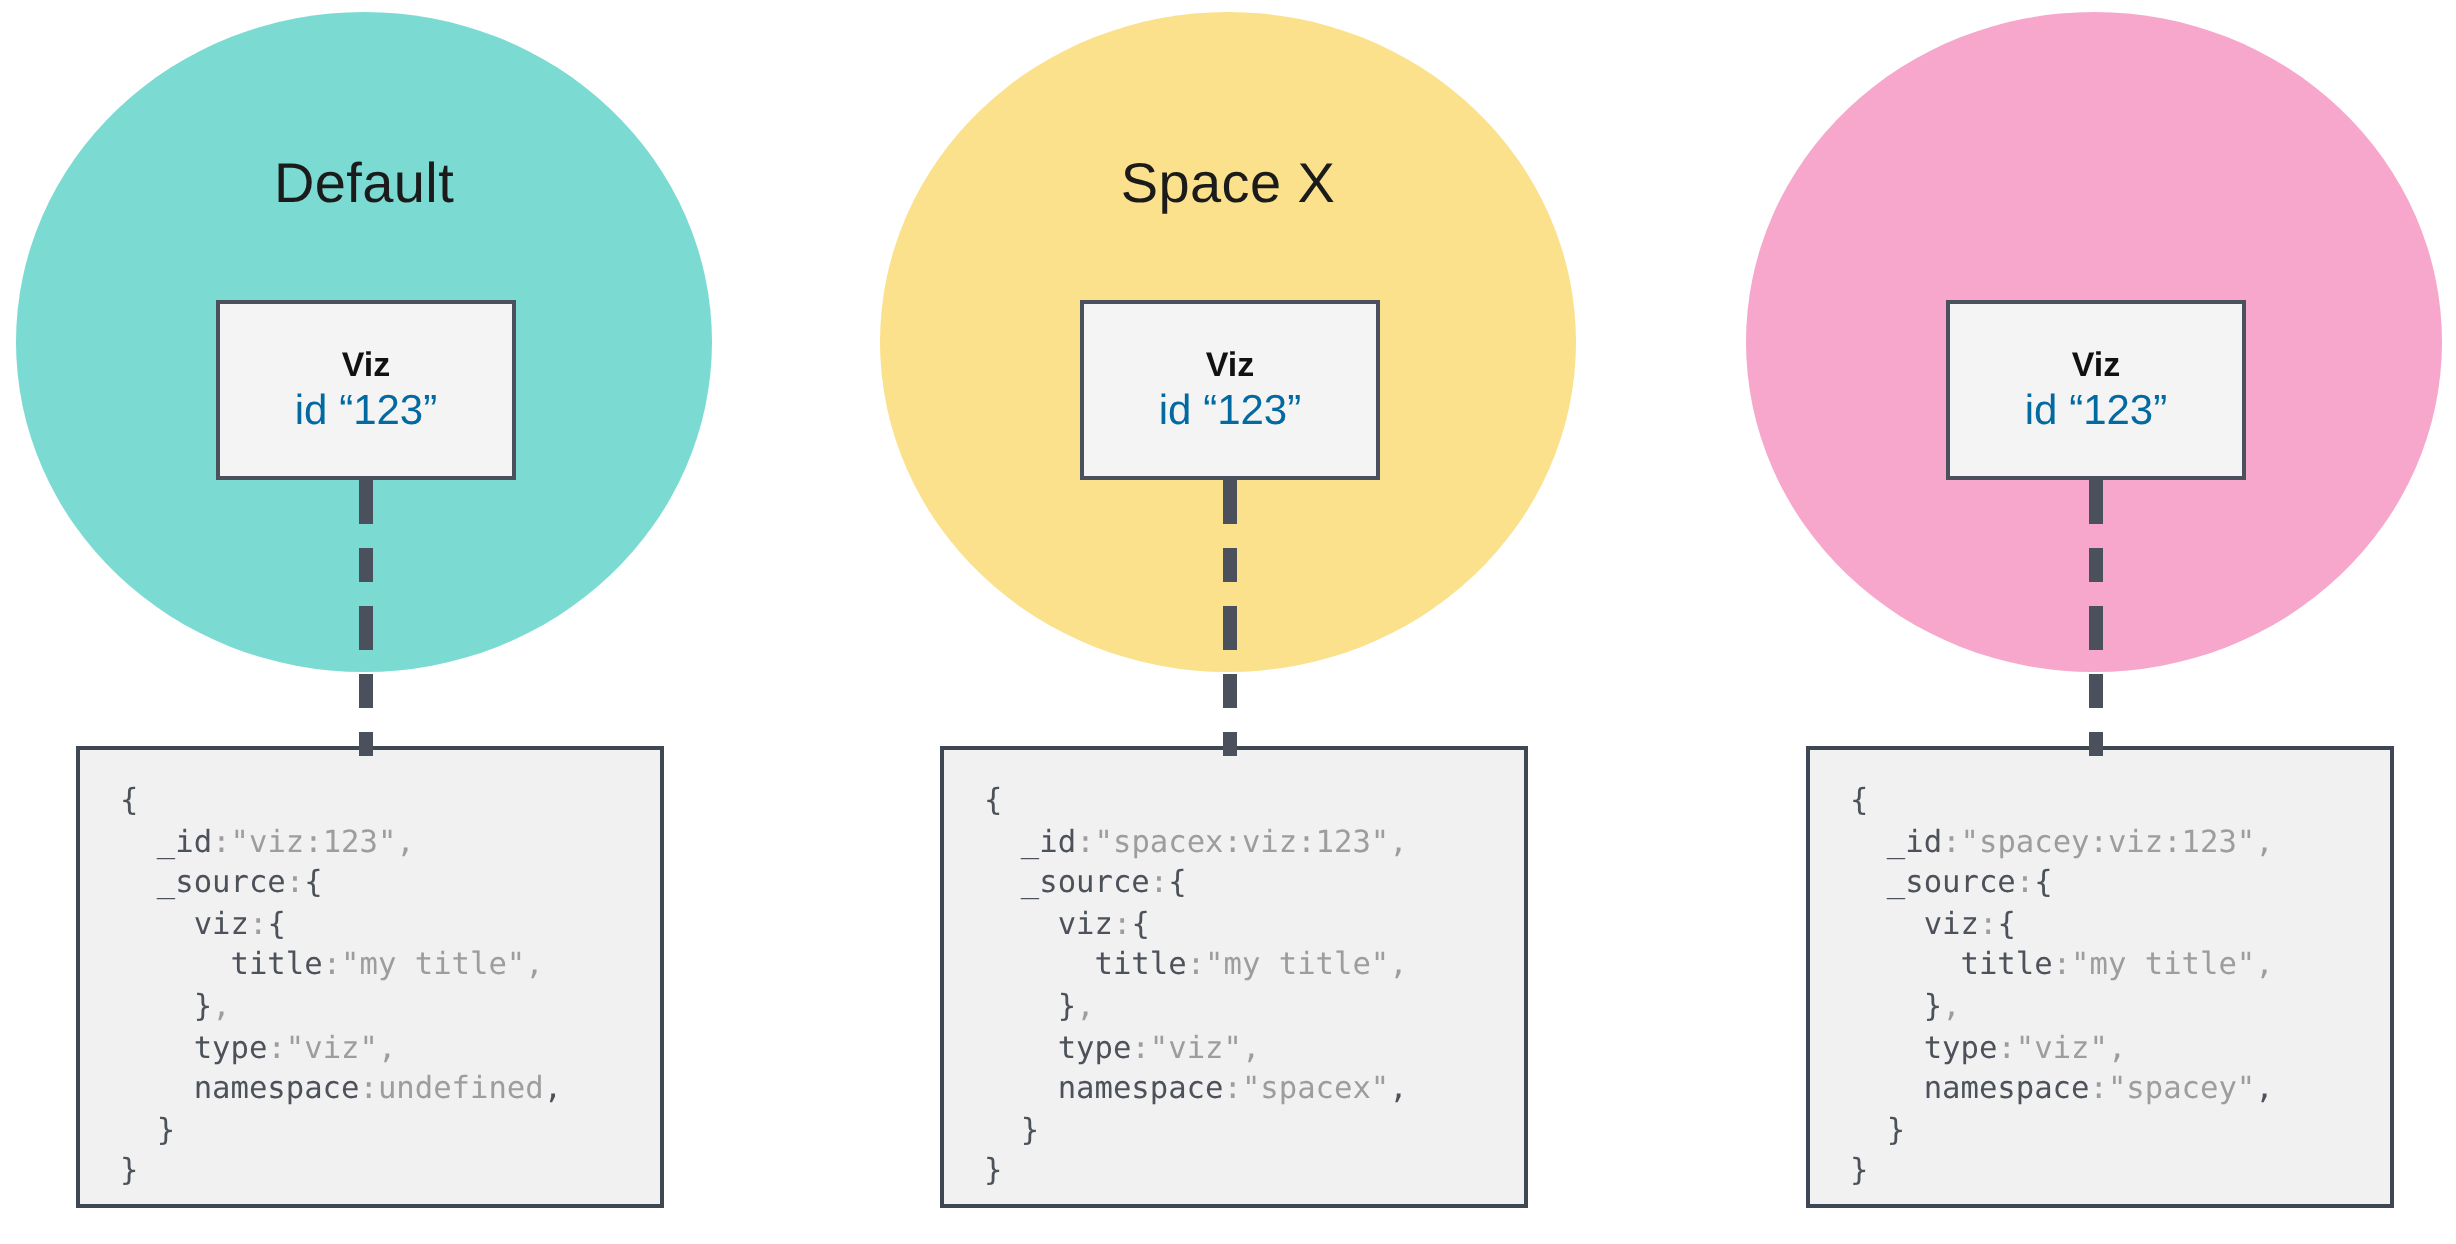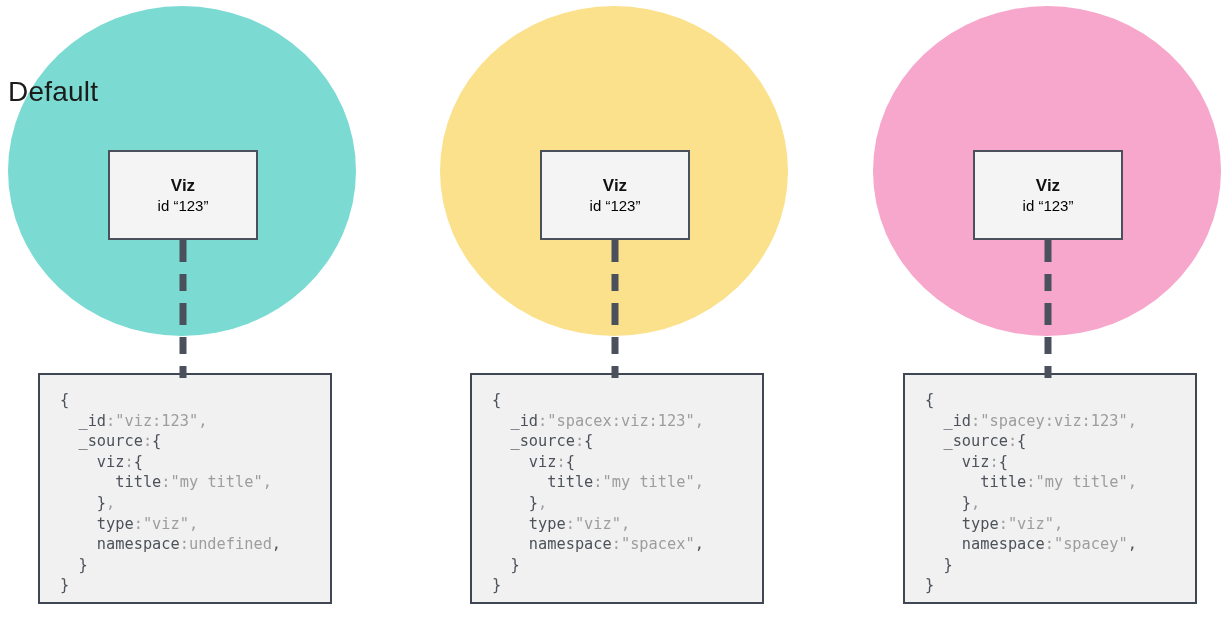--- a/index.html
+++ b/index.html
@@ -15,34 +15,34 @@
   .panel:nth-of-type(2) { left: 432px; }
   .panel:nth-of-type(3) { left: 865px; }
 
   .circle {
     position: absolute; left: 8px; top: 6px;
     width: 348px; height: 330px;
     border-radius: 50%;
   }
   .circle-title {
     position: absolute; left: 8px; top: 76px; width: 348px;
-    text-align: left;
+    text-align: center;
     font-size: 28px; color: #1b1b1b; letter-spacing: 0.2px;
   }
   .viz-card {
     position: absolute; left: 108px; top: 150px;
     width: 150px; height: 90px; box-sizing: border-box;
     background: #f4f4f4;
     border: 2px solid #4a515d;
     display: flex; flex-direction: column;
     align-items: center; justify-content: center;
     gap: 1px;
   }
   .viz-title { font-size: 17px; font-weight: bold; color: #111; }
-  .viz-id    { font-size: 15px; color: #000000; }
+  .viz-id    { font-size: 21px; color: #0369a1; }
 
   .connector { position: absolute; left: 179px; top: 240px; z-index: 3; }
   .connector line { stroke: #4a515d; stroke-width: 7; stroke-dasharray: 22 12 17 12; }
 
   .code-box {
     position: absolute; left: 38px; top: 373px;
     width: 294px; height: 231px; box-sizing: border-box;
     background: #f1f1f1;
     border: 2px solid #3f4654;
     padding: 15px 10px 0 20px;
@@ -66,20 +66,21 @@
     <div class="viz-id">id “123”</div>
   </div>
   <svg class="connector" width="8" height="138" viewBox="0 0 8 138">
       <line x1="4" y1="0" x2="4" y2="138"></line>
     </svg>
   <div class="code-box"><div class="code-line"><span class="seg-d">{</span></div><div class="code-line"><span class="seg-d">  </span><span class="seg-d">_id</span><span class="seg-l">:</span><span class="seg-l">"viz:123"</span><span class="seg-l">,</span></div><div class="code-line"><span class="seg-d">  </span><span class="seg-d">_source</span><span class="seg-l">:</span><span class="seg-d">{</span></div><div class="code-line"><span class="seg-d">    </span><span class="seg-d">viz</span><span class="seg-l">:</span><span class="seg-d">{</span></div><div class="code-line"><span class="seg-d">      </span><span class="seg-d">title</span><span class="seg-l">:</span><span class="seg-l">"my title"</span><span class="seg-l">,</span></div><div class="code-line"><span class="seg-d">    </span><span class="seg-d">}</span><span class="seg-l">,</span></div><div class="code-line"><span class="seg-d">    </span><span class="seg-d">type</span><span class="seg-l">:</span><span class="seg-l">"viz"</span><span class="seg-l">,</span></div><div class="code-line"><span class="seg-d">    </span><span class="seg-d">namespace</span><span class="seg-l">:</span><span class="seg-l">undefined</span><span class="seg-d">,</span></div><div class="code-line"><span class="seg-d">  </span><span class="seg-d">}</span></div><div class="code-line"><span class="seg-d">}</span></div></div>
 </section>
 
 <section class="panel">
   <div class="circle" style="background: rgb(251, 225, 140);"></div>
+  <div class="circle-title">Space X</div>
   <div class="viz-card">
     <div class="viz-title">Viz</div>
     <div class="viz-id">id “123”</div>
   </div>
   <svg class="connector" width="8" height="138" viewBox="0 0 8 138">
       <line x1="4" y1="0" x2="4" y2="138"></line>
     </svg>
   <div class="code-box"><div class="code-line"><span class="seg-d">{</span></div><div class="code-line"><span class="seg-d">  </span><span class="seg-d">_id</span><span class="seg-l">:</span><span class="seg-l">"spacex:viz:123"</span><span class="seg-l">,</span></div><div class="code-line"><span class="seg-d">  </span><span class="seg-d">_source</span><span class="seg-l">:</span><span class="seg-d">{</span></div><div class="code-line"><span class="seg-d">    </span><span class="seg-d">viz</span><span class="seg-l">:</span><span class="seg-d">{</span></div><div class="code-line"><span class="seg-d">      </span><span class="seg-d">title</span><span class="seg-l">:</span><span class="seg-l">"my title"</span><span class="seg-l">,</span></div><div class="code-line"><span class="seg-d">    </span><span class="seg-d">}</span><span class="seg-l">,</span></div><div class="code-line"><span class="seg-d">    </span><span class="seg-d">type</span><span class="seg-l">:</span><span class="seg-l">"viz"</span><span class="seg-l">,</span></div><div class="code-line"><span class="seg-d">    </span><span class="seg-d">namespace</span><span class="seg-l">:</span><span class="seg-l">"spacex"</span><span class="seg-d">,</span></div><div class="code-line"><span class="seg-d">  </span><span class="seg-d">}</span></div><div class="code-line"><span class="seg-d">}</span></div></div>
 </section>
 

